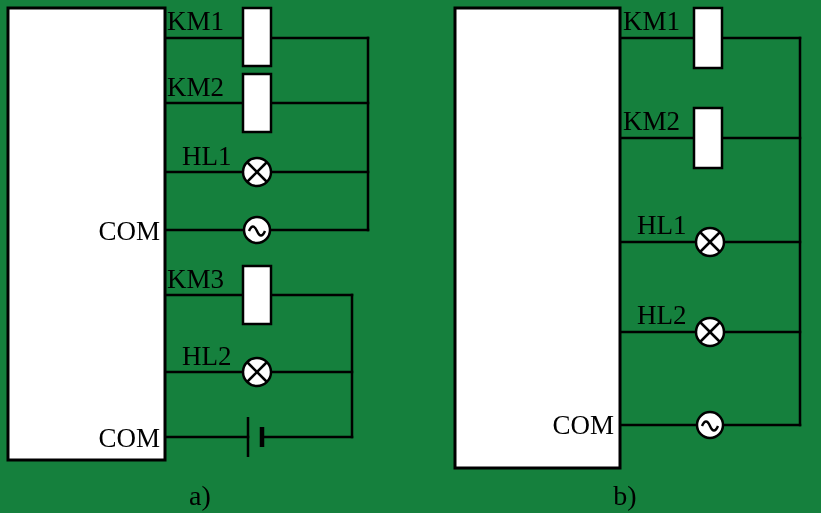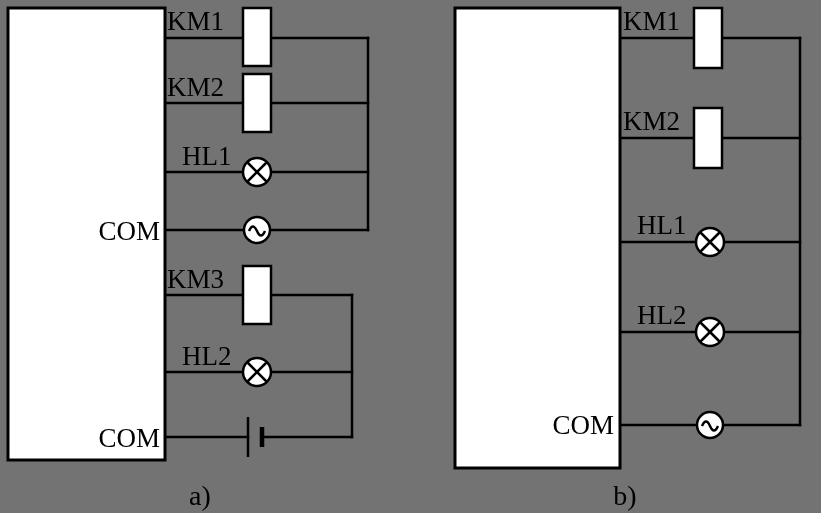--- a/index.html
+++ b/index.html
@@ -4,21 +4,21 @@
 <style>
   html, body {
     margin: 0;
     padding: 0;
     background: #ffffff;
   }
   .stage {
     position: relative;
     width: 821px;
     height: 513px;
-    background: #737373;
+    background: #15803d;
     overflow: hidden;
   }
   svg {
     display: block;
   }
   .wire {
     stroke: #000000;
     stroke-width: 2.5;
     stroke-linecap: square;
     fill: none;

